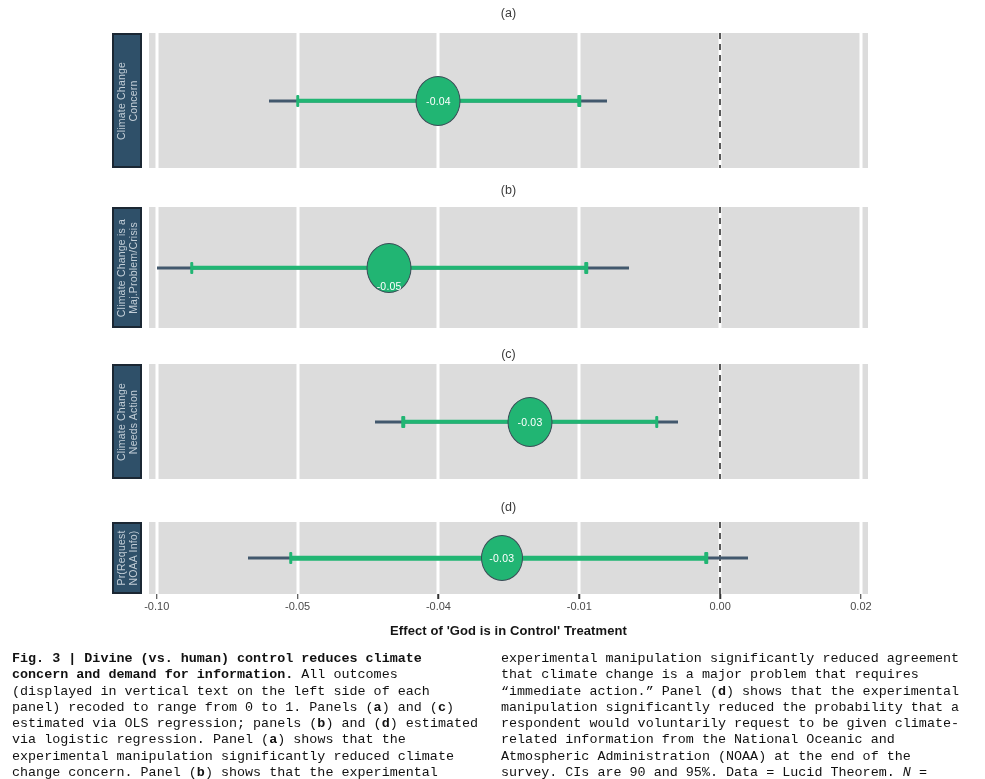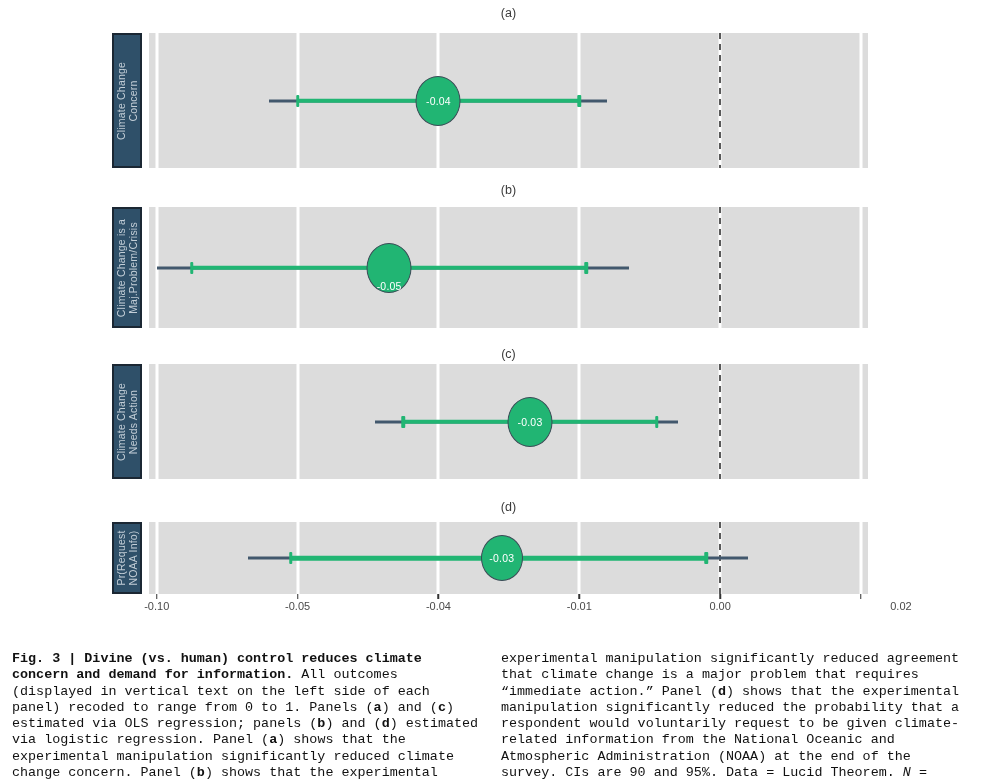--- a/index.html
+++ b/index.html
@@ -160,20 +160,21 @@
       <div class="tickmark" style="left: 59.8433%;"></div>
       <div class="tickmark" style="left: 79.4319%;"></div>
       <div class="tickmark" style="left: 99.0206%;"></div>
     </div>
   <div id="axis-labels">
       <div class="ticklabel" style="left: 1.07738%;">-0.10</div>
       <div class="ticklabel" style="left: 20.666%;">-0.05</div>
       <div class="ticklabel" style="left: 40.2547%;">-0.04</div>
       <div class="ticklabel" style="left: 59.8433%;">-0.01</div>
       <div class="ticklabel" style="left: 79.4319%;">0.00</div>
-      <div class="ticklabel" style="left: 99.0206%; margin-left: 40px;">0.02</div>
+      <div class="ticklabel" style="left: 99.0206%;">0.02</div>
     </div>
+  <div id="axis-title">Effect of 'God is in Control' Treatment</div>
 
   <div id="caption">
     <div class="cap-col"><span class="b">Fig. 3 | Divine (vs. human) control reduces climate concern and demand for information.</span><span> All outcomes (displayed in vertical text on the left side of each panel) recoded to range from 0 to 1. Panels (</span><span class="b">a</span><span>) and (</span><span class="b">c</span><span>) estimated via OLS regression; panels (</span><span class="b">b</span><span>) and (</span><span class="b">d</span><span>) estimated via logistic regression. Panel (</span><span class="b">a</span><span>) shows that the experimental manipulation significantly reduced climate change concern. Panel (</span><span class="b">b</span><span>) shows that the experimental manipulation significantly reduced the probability that a respondent would identify climate change as a major problem or crisis. Panel (</span><span class="b">c</span><span>) shows that the</span></div>
     <div class="cap-col"><span>experimental manipulation significantly reduced agreement that climate change is a major problem that requires “immediate action.” Panel (</span><span class="b">d</span><span>) shows that the experimental manipulation significantly reduced the probability that a respondent would voluntarily request to be given climate-related information from the National Oceanic and Atmospheric Administration (NOAA) at the end of the survey. CIs are 90 and 95%. Data = Lucid Theorem. </span><span class="i">N</span><span> = 2685.</span></div>
   </div>
 </div>
 
 </body></html>

